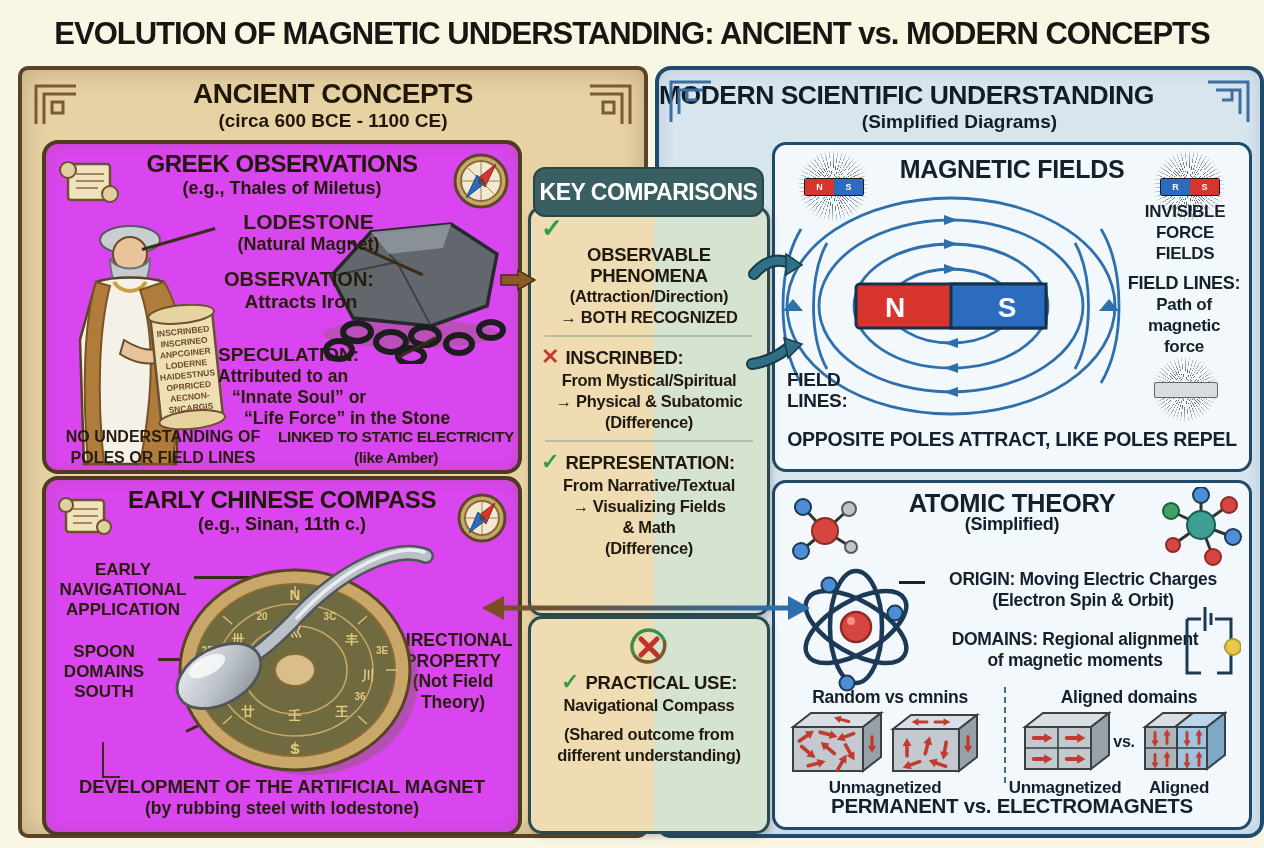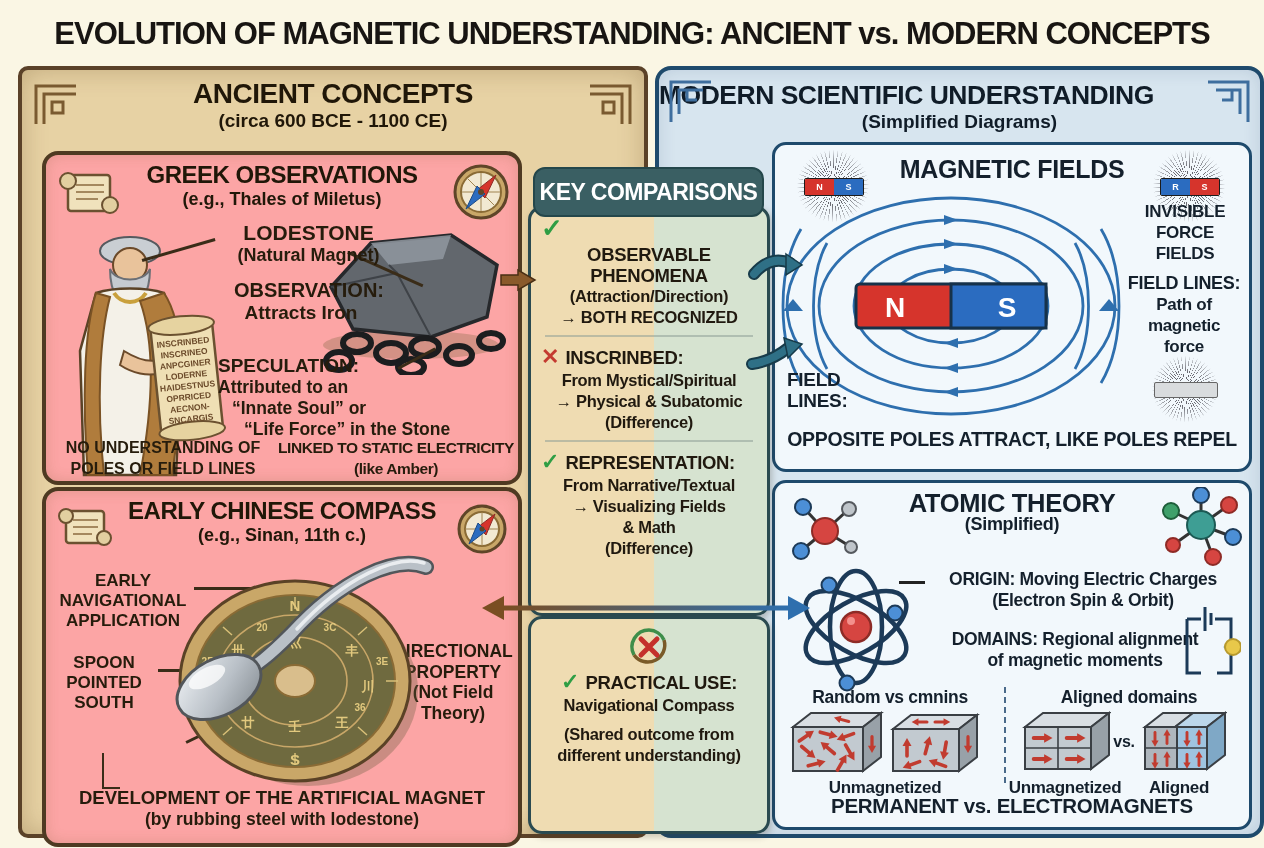--- a/index.html
+++ b/index.html
@@ -5,21 +5,21 @@
   html,body{margin:0;padding:0;}
   body{width:1264px;height:848px;position:relative;background:#FAF6E4;font-family:"Liberation Sans",sans-serif;overflow:hidden;}
   .abs{position:absolute;}
   .ctr{text-align:center;}
   
   #main-title{left:0;top:16px;width:1264px;font-size:31px;font-weight:bold;letter-spacing:-1px;color:#181512;text-align:center;}
   
   #ancient{left:18px;top:66px;width:622px;height:764px;background:#E7D2A4;border:4px solid #5A4128;border-radius:10px;box-shadow:inset 0 0 26px rgba(90,60,20,.28);z-index:1;}
   .anc-h1{margin-top:8px;font-size:28px;font-weight:bold;letter-spacing:-0.5px;color:#201708;text-align:center;}
   .anc-h2{font-size:19px;font-weight:bold;color:#201708;text-align:center;}
-  .parch{background:#fca5a5;border:4px solid #4E3A22;border-radius:16px;box-shadow:inset 0 0 14px rgba(120,85,40,.2);margin-top:11px;}
+  .parch{background:#d946ef;border:4px solid #4E3A22;border-radius:16px;box-shadow:inset 0 0 14px rgba(120,85,40,.2);}
   #greek-panel{left:20px;top:70px;width:472px;height:326px;}
   #chinese-panel{left:20px;top:406px;width:472px;height:352px;}
   .sub-h1{font-size:24px;font-weight:bold;letter-spacing:-0.5px;color:#201708;text-align:center;margin-top:6px;}
   .sub-h2{font-size:18px;font-weight:bold;color:#201708;text-align:center;}
   .atxt{color:#261c0c;font-weight:bold;line-height:1.18;}
   .line{position:absolute;height:2.5px;background:#3A2C18;transform-origin:left center;}
   
   #comp-header{left:533px;top:167px;width:227px;height:46px;background:#3A5F63;border:2px solid #24474B;border-radius:12px;color:#fff;font-size:23px;font-weight:bold;letter-spacing:-0.5px;display:flex;align-items:center;justify-content:center;z-index:5;}
   .comp-box{border:3.5px solid #2A4A50;border-radius:14px;background:linear-gradient(90deg,#EFDCB2 0 52%,#D6E3D0 52% 100%);z-index:4;box-shadow:2px 3px 6px rgba(60,50,30,.25);}
   #comp-box1{left:528px;top:206px;width:236px;height:404px;}
@@ -135,21 +135,21 @@
         <ellipse cx="110" cy="142" rx="13" ry="8"></ellipse>
       </g>
     </svg>
 
     <div class="line" style="left:96px;top:104px;width:76px;transform:rotate(-16deg)"></div>
     <div class="line" style="left:302px;top:96px;width:82px;transform:rotate(24deg)"></div>
     <div class="line" style="left:352px;top:212px;width:42px;transform:rotate(-28deg)"></div>
 
     <div class="abs atxt ctr" style="left:160px;top:66px;width:205px;font-size:21px">LODESTONE</div>
     <div class="abs atxt ctr" style="left:160px;top:90px;width:205px;font-size:18px">(Natural Magnet)</div>
-    <div class="abs atxt ctr" style="left:158px;top:124px;width:210px;font-size:20px">OBSERVATION:</div>
+    <div class="abs atxt ctr" style="left:148px;top:124px;width:210px;font-size:20px">OBSERVATION:</div>
     <div class="abs atxt ctr" style="left:150px;top:147px;width:210px;font-size:19px">Attracts Iron</div>
     <div class="abs atxt" style="left:172px;top:200px;width:240px;font-size:19px">
       <div>SPECULATION:</div>
       <div style="font-size:17.5px">Attributed to an</div>
       <div style="font-size:17.5px;padding-left:14px">“Innate Soul” or</div>
       <div style="font-size:17.5px;padding-left:26px">“Life Force” in the Stone</div>
     </div>
     <div class="abs atxt ctr" style="left:4px;top:282px;width:226px;font-size:16px;line-height:21px">
       <div>NO UNDERSTANDING OF</div>
         <div>POLES OR FIELD LINES</div>
@@ -223,21 +223,21 @@
     <div class="abs" style="left:352px;top:150px;height:38px;border-left:2.5px solid #3A2C18"></div>
     <div class="abs" style="left:56px;top:262px;width:16px;height:34px;border-left:2.5px solid #3A2C18;border-bottom:2.5px solid #3A2C18"></div>
 
     <div class="abs atxt ctr" style="left:2px;top:80px;width:150px;font-size:17px">
       <div>EARLY</div>
         <div>NAVIGATIONAL</div>
         <div>APPLICATION</div>
     </div>
     <div class="abs atxt ctr" style="left:2px;top:162px;width:112px;font-size:17px">
       <div>SPOON</div>
-        <div>POINTED</div>
+        <div>DOMAINS</div>
         <div>SOUTH</div>
     </div>
     <div class="abs atxt ctr" style="left:345px;top:150px;width:124px;font-size:17.5px">
       <div>DIRECTIONAL</div>
         <div>PROPERTY</div>
         <div>(Not Field</div>
         <div>Theory)</div>
     </div>
     <div class="abs atxt ctr" style="left:0;top:296px;width:472px;font-size:18.5px">
       <div>DEVELOPMENT OF THE ARTIFICIAL MAGNET</div>

